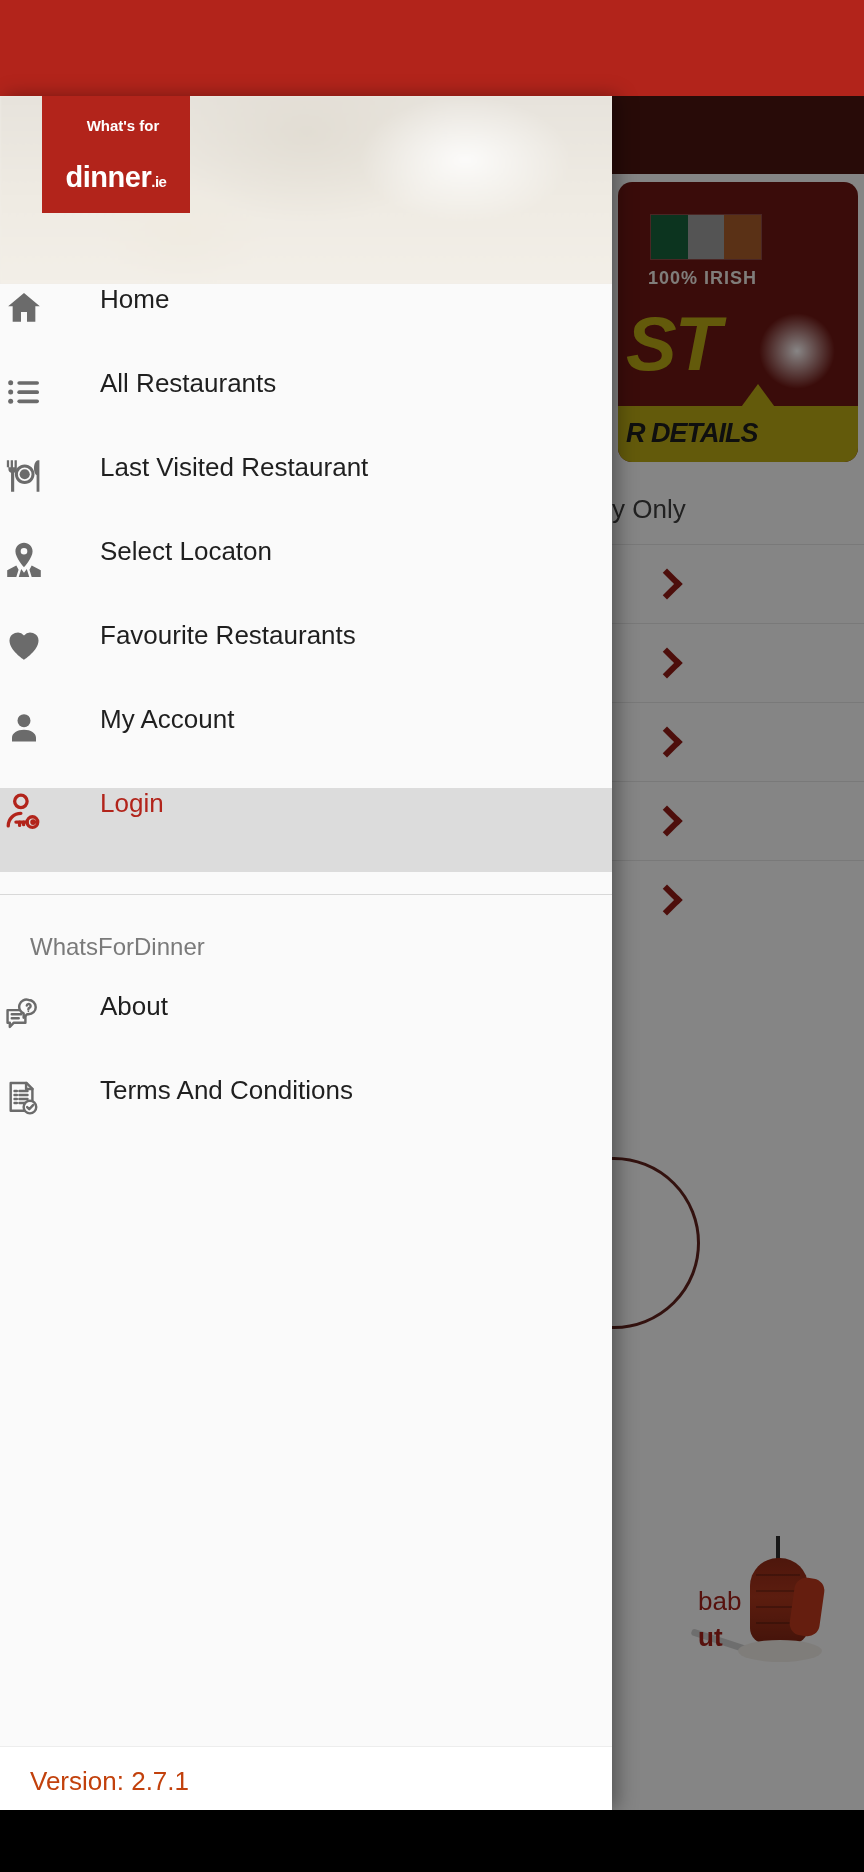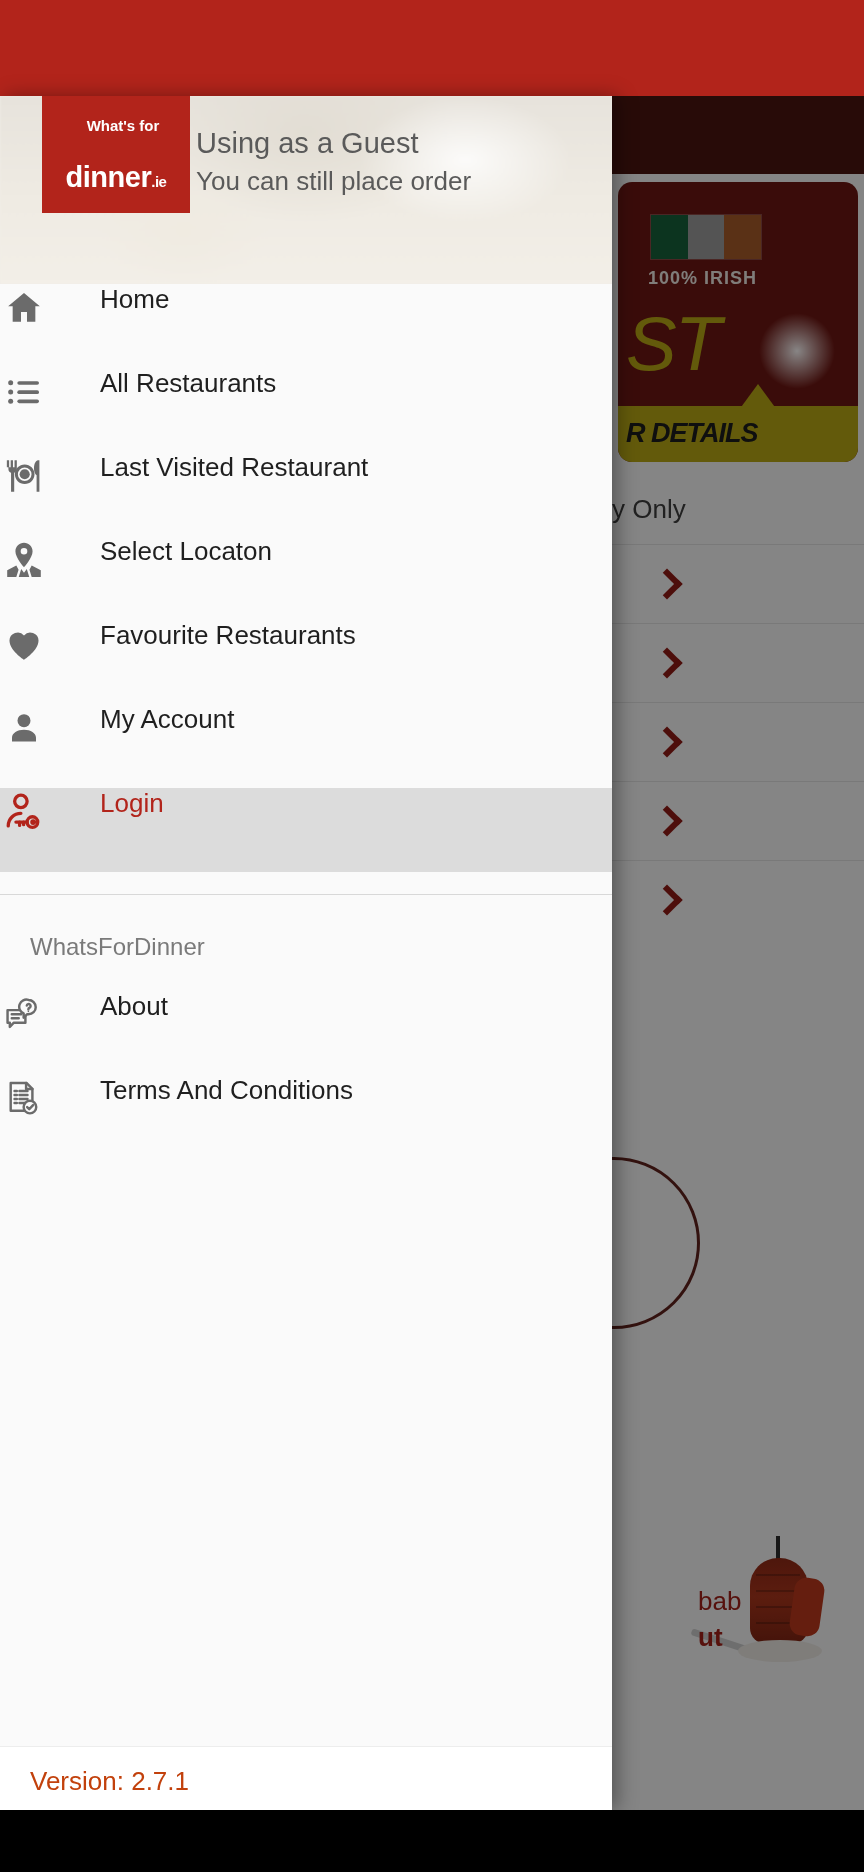--- a/index.html
+++ b/index.html
@@ -49,21 +49,21 @@
   #promo-flag .f.green  { background:#17603a; }
   #promo-flag .f.white  { background:#9a9a9a; }
   #promo-flag .f.orange { background:#a55a28; }
   #promo-irish {
     position:absolute; left:30px; top:86px;
     font-size:18px; font-weight:bold; color:#e9e4df;
     letter-spacing:1px; white-space:nowrap;
   }
   #promo-big {
     position:absolute; left:8px; top:118px;
-    font-size:76px; font-style:italic; font-weight:normal;
+    font-size:76px; font-style:italic; font-weight:bold;
     color:#b5a514; letter-spacing:-2px; white-space:nowrap;
   }
   .sparkle {
     position:absolute;
     background:radial-gradient(circle, rgba(255,255,255,.95) 0%, rgba(255,255,255,0) 62%);
     border-radius:50%;
   }
   #sp1 { left:136px; top:126px; width:86px; height:86px; }
   #sp2 { left:44px; top:228px; width:104px; height:104px; }
   #promo-footer {
@@ -325,24 +325,20 @@
   <div id="scrim"></div>
 
   <div id="drawer">
 
     <div id="drawer-header">
       <div id="drawer-header-photo"></div>
       <div id="logo-tile">
         <div id="logo-line1">What's for</div>
         <div id="logo-line2"><span>dinner</span><span class="dotie">.ie</span></div>
       </div>
-      <div id="guest-block">
-        <div id="guest-title">Using as a Guest</div>
-        <div id="guest-sub">You can still place order</div>
-      </div>
     </div>
 
     <div id="drawer-body">
 
       <div class="menu-item">
         <span class="menu-icon">
           <svg width="40" height="40" viewBox="0 0 24 24" fill="currentColor">
             <path d="M12 3 2.5 11h2.7v9.2h5V14.4h3.6v5.8h5V11h2.7L12 3z"></path>
           </svg>
         </span>

